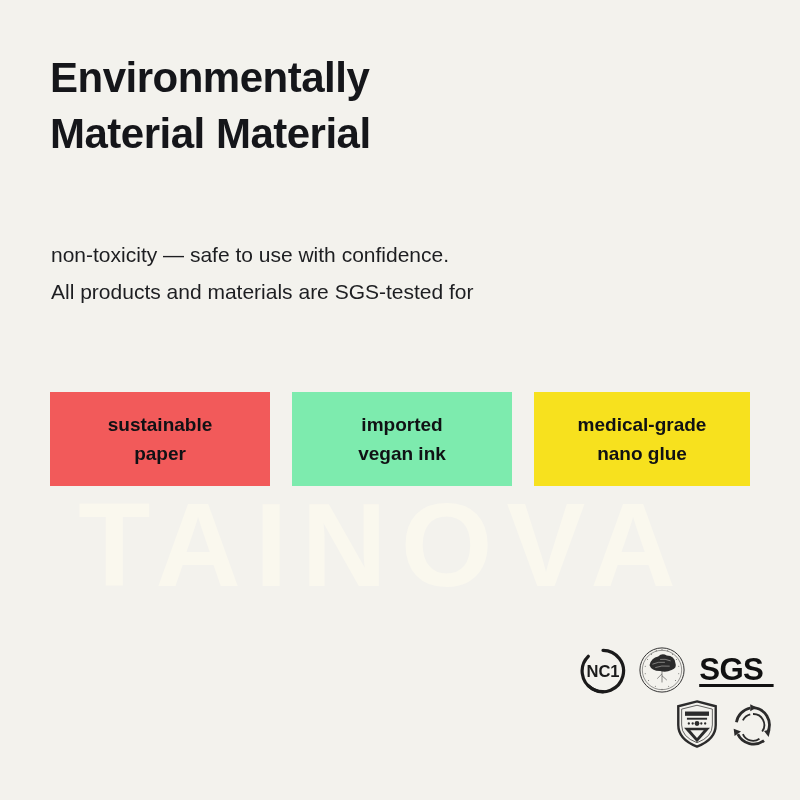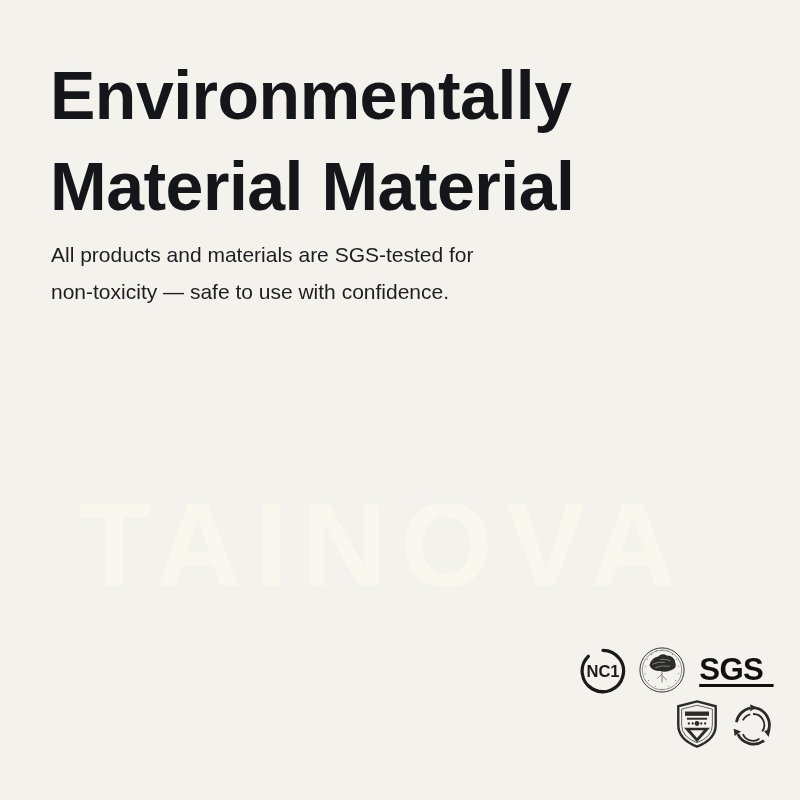--- a/index.html
+++ b/index.html
@@ -43,21 +43,21 @@
   }
 
   
   .headline {
     position: absolute;
     left: 50px;
     top: 50px;
     width: 620px;
     font-family: "Liberation Sans", sans-serif;
     font-weight: 700;
-    font-size: 68px;
+    font-size: 42px;
     line-height: 1.34;
     letter-spacing: -0.5px;
     color: #15161a;
     margin: 0;
   }
   .headline .line { display: block; }
 
   
   .subtitle {
     position: absolute;
@@ -139,24 +139,38 @@
 <div class="watermark" style="color: rgb(250, 248, 238);">TAINOVA</div>
 
 <div class="page">
 
   <h1 class="headline" style="color: rgb(21, 22, 26);">
     <span class="line">Environmentally</span>
     <span class="line">Material Material</span>
   </h1>
 
   <p class="subtitle" style="color: rgb(29, 30, 33);">
+    <span class="line">non-toxicity — safe to use with confidence.</span>
     <span class="line">All products and materials are SGS-tested for</span>
-    <span class="line">non-toxicity — safe to use with confidence.</span>
   </p>
 
+  <div class="badge-row">
+    <div class="badge badge-0" id="badge0" style="background: rgb(242, 90, 90); color: rgb(16, 17, 20);">
+      <span class="l1">sustainable</span>
+      <span class="l2">paper</span>
+    </div>
+    <div class="badge badge-1" id="badge1" style="background: rgb(125, 235, 174); color: rgb(16, 17, 20);">
+      <span class="l1">imported</span>
+      <span class="l2">vegan ink</span>
+    </div>
+    <div class="badge badge-2" id="badge2" style="background: rgb(247, 225, 30); color: rgb(16, 17, 20);">
+      <span class="l1">medical-grade</span>
+      <span class="l2">nano glue</span>
+    </div>
+  </div>
 
   <div class="certs">
 
     <div class="cert-row">
 
       <div class="cert">
         <svg width="46" height="46" viewBox="0 0 100 100" aria-hidden="true">
           <path d="M50 5 A45 45 0 1 1 18 18" fill="none" stroke="#1a1a1a" stroke-width="7" stroke-linecap="round"></path>
           <path d="M50 95 A45 45 0 0 1 18 82" fill="none" stroke="#1a1a1a" stroke-width="7" stroke-linecap="round"></path>
           <text x="50" y="63" text-anchor="middle" font-family="Liberation Sans, sans-serif" font-size="36" font-weight="700" fill="#1a1a1a">NC1</text>

